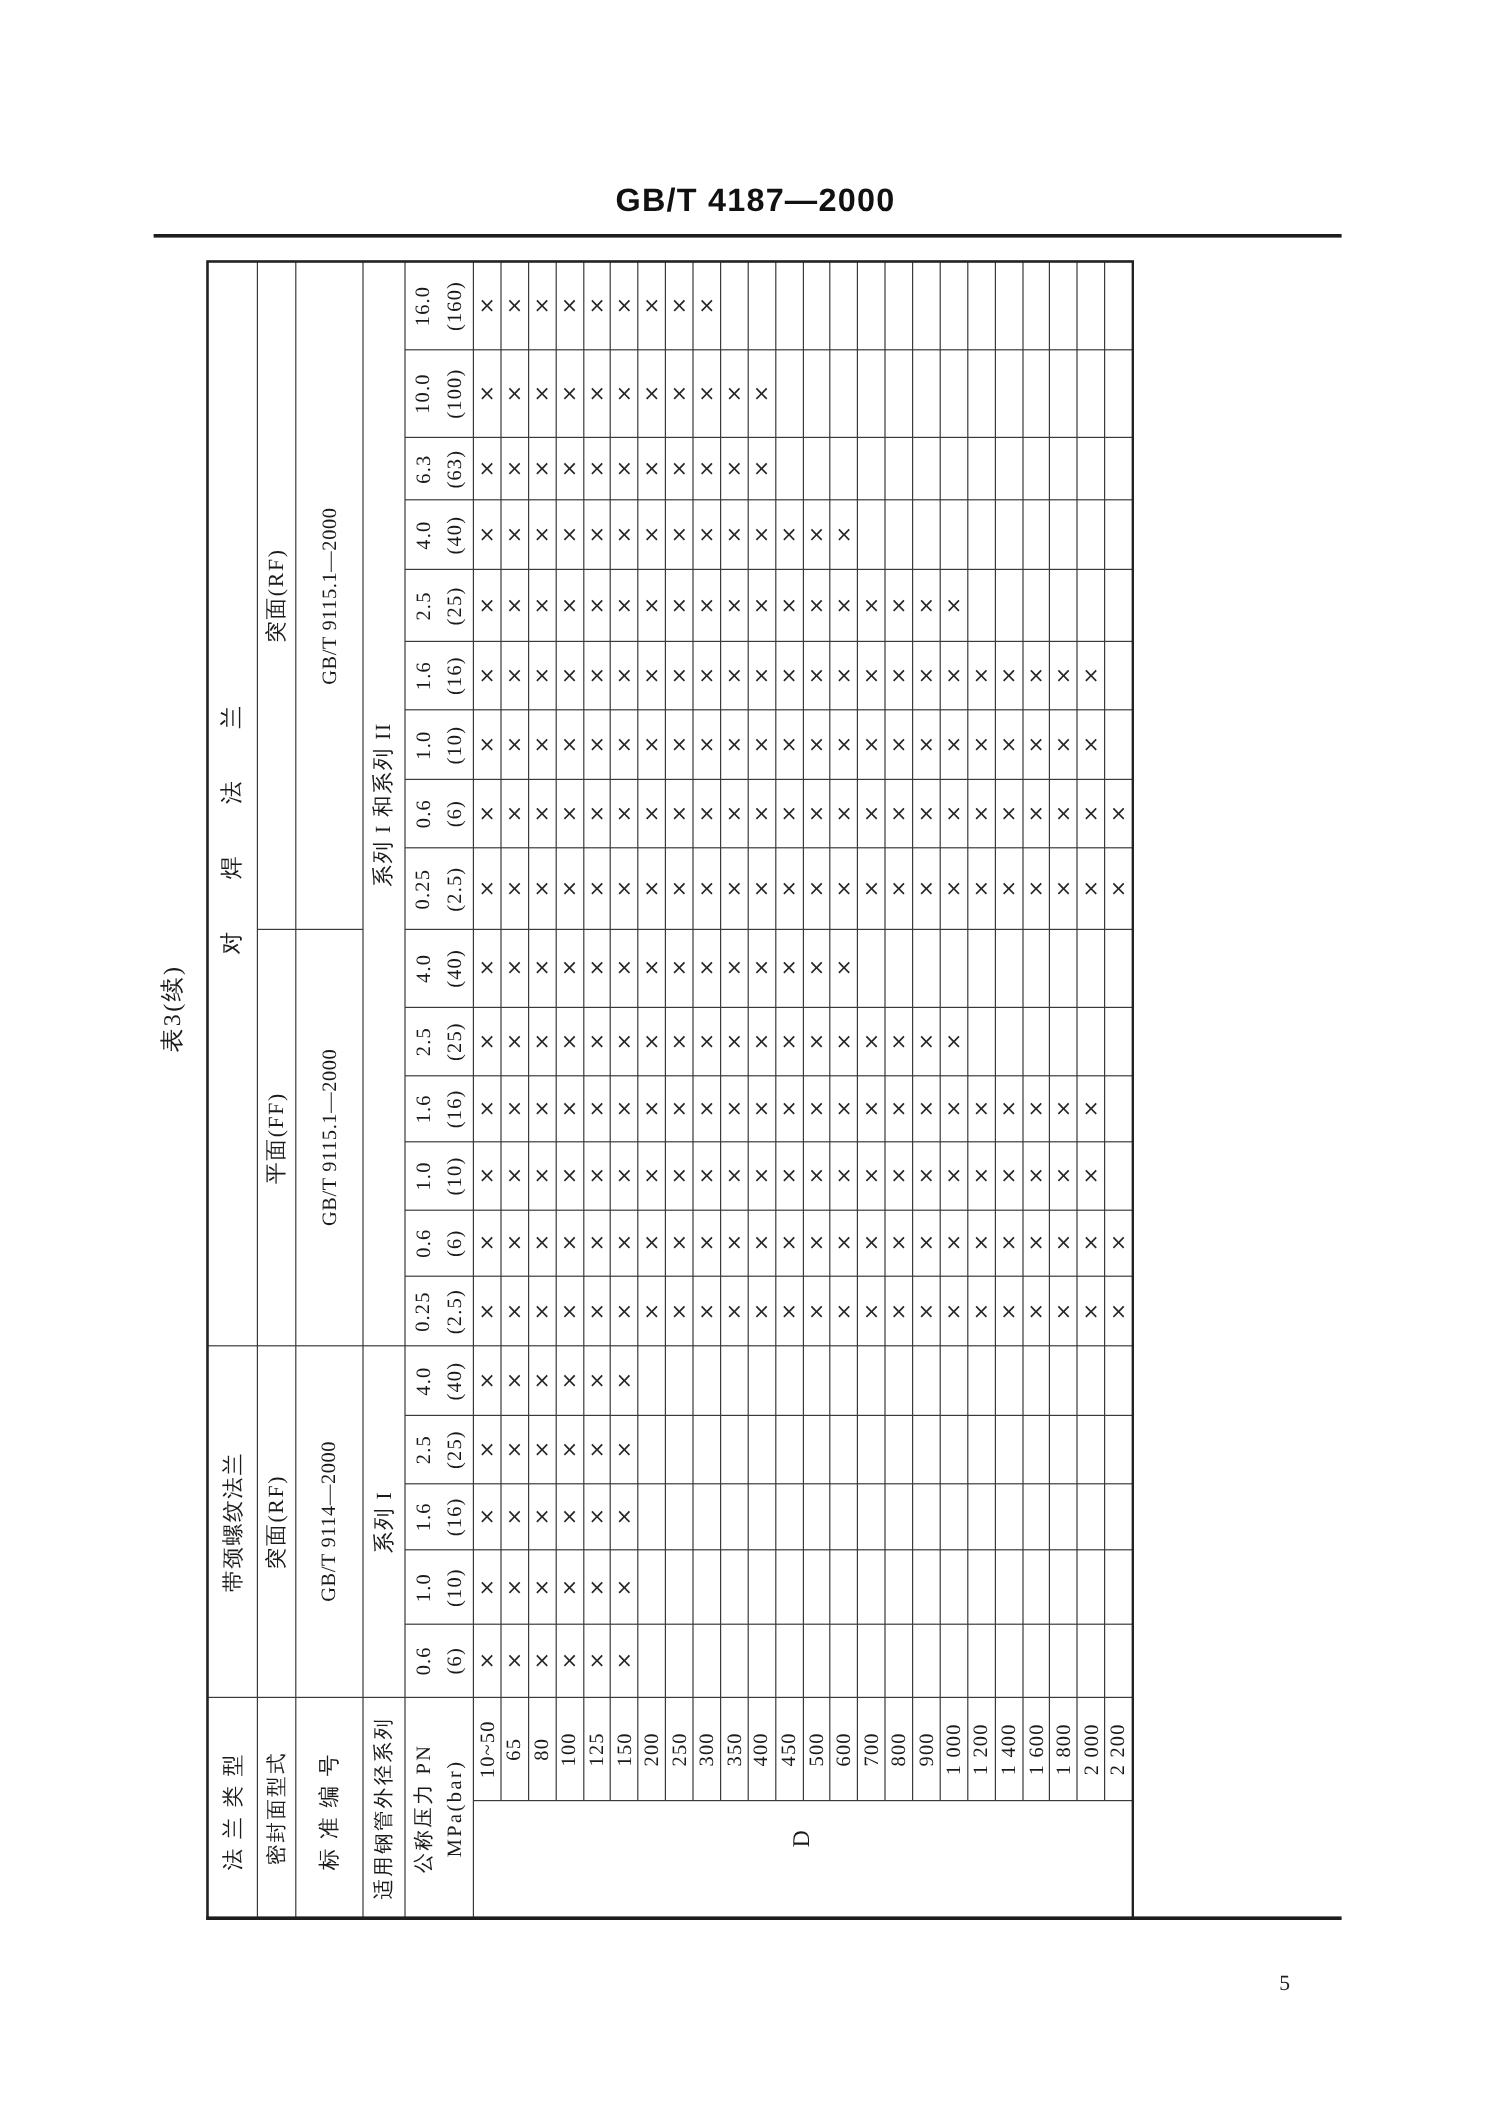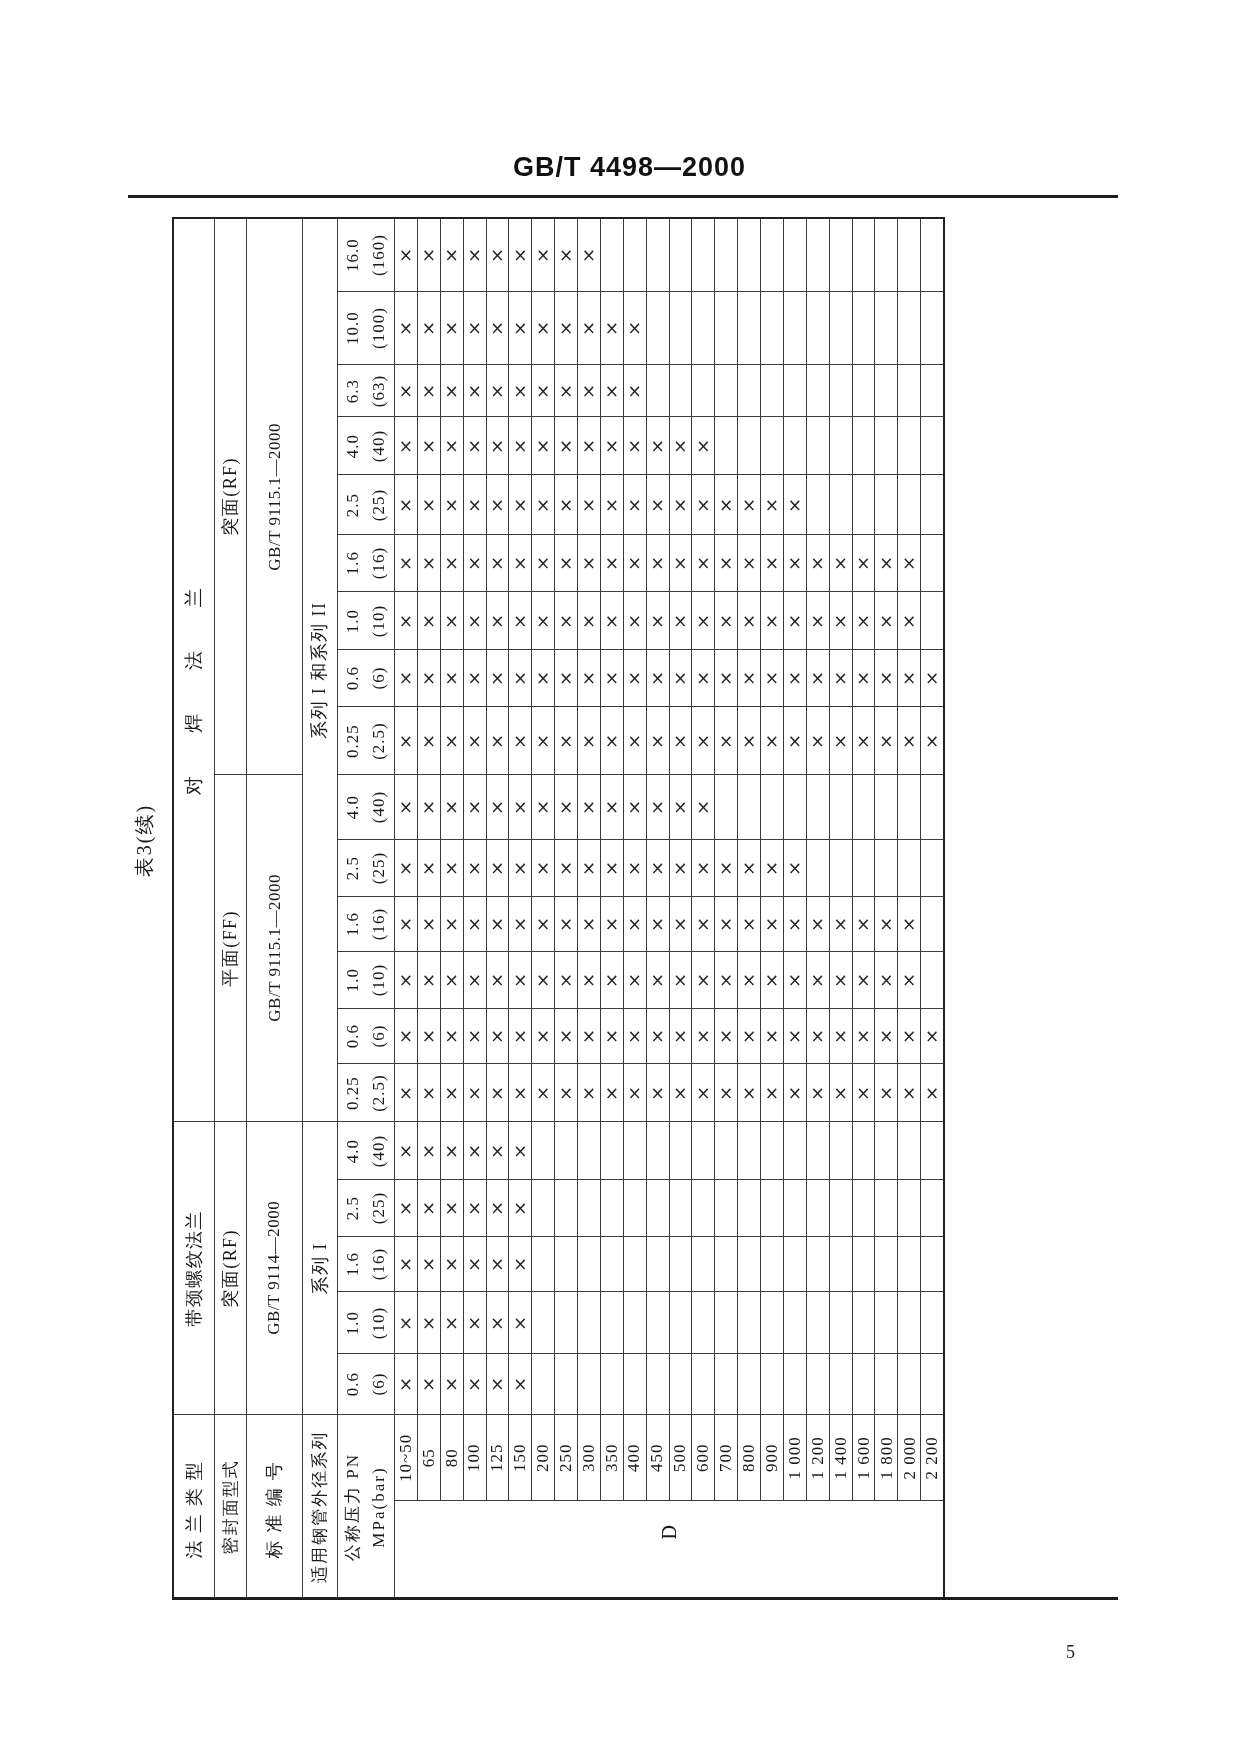--- a/index.html
+++ b/index.html
@@ -46,21 +46,21 @@
   .lbl2{font-size:17px;letter-spacing:0.12em;}
   .wide4{font-size:19px;letter-spacing:2.3em;}
   .cjk6{font-size:18px;letter-spacing:0.08em;}
   .dnhdr{font-size:20px;letter-spacing:1.7em;}
   .mark{font-size:17px;color:#262626;font-family:"DejaVu Sans",sans-serif;}
 </style>
 </head>
 <body>
 
 <div id="page">
-  <div id="std-no">GB/T 4498—2000</div>
+  <div id="std-no">GB/T 4187—2000</div>
   <div id="header-rule"></div>
 
   <div id="caption-box">
     <span class="v" style="font-size:20px;letter-spacing:2px;">表3(续)</span>
   </div>
 
   <div id="tbl">
       <div class="cell" style="grid-area: 1 / 1 / 16 / 2;">
         <span class="v wide4">对焊法兰</span>
       </div>

